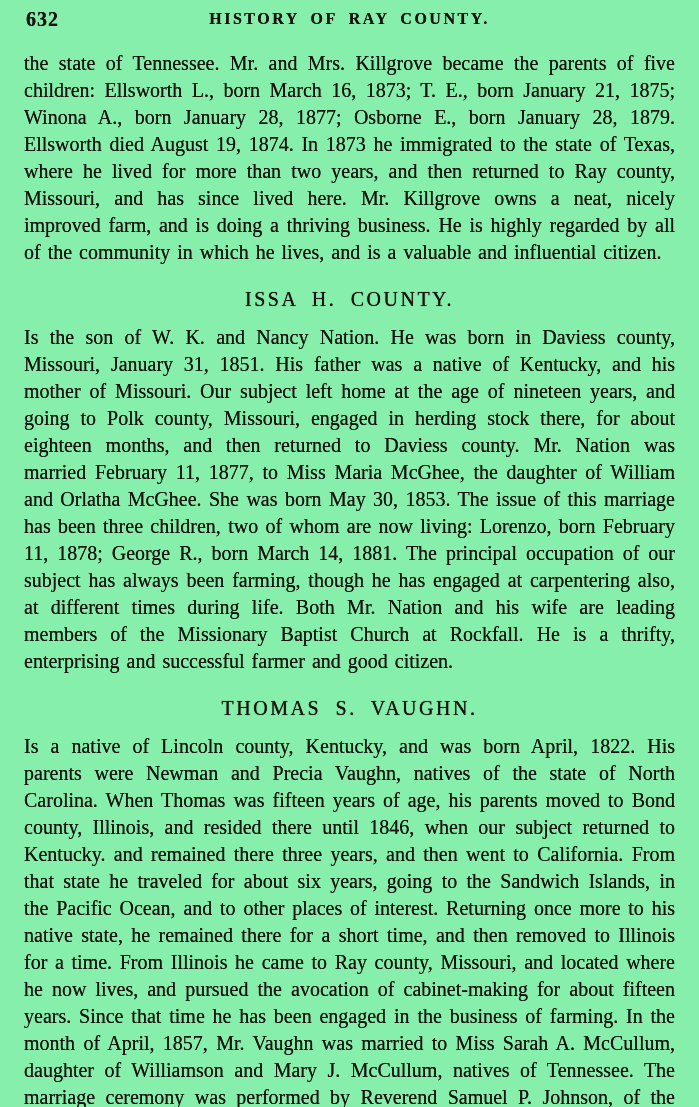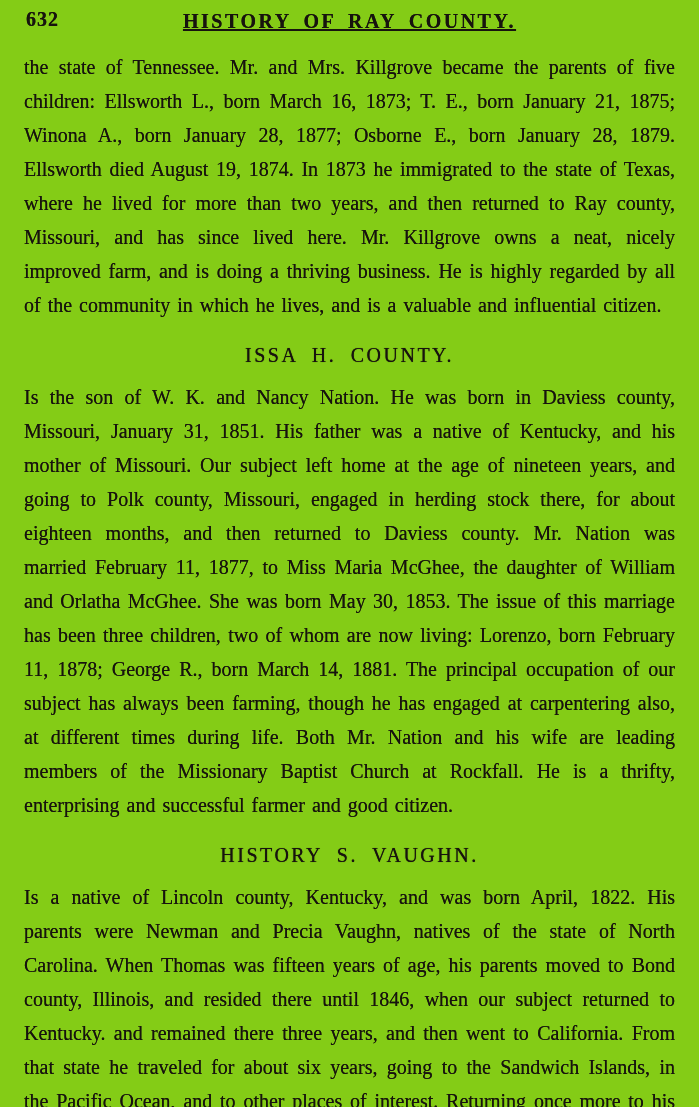--- a/index.html
+++ b/index.html
@@ -11,21 +11,21 @@
     width: 699px;
     height: 1107px;
     font-family: "Liberation Serif", serif;
     color: #17130e;
   }
   .page {
     box-sizing: border-box;
     width: 699px;
     height: 1107px;
     padding: 8px 24px 0 24px;
-    background: #84cc16;
+    background: #86efac;
     overflow: hidden;
   }
   .running-head {
     position: relative;
     height: 26px;
     margin-bottom: 16px;
   }
   .page-num {
     position: absolute;
     left: 2px;
@@ -34,31 +34,30 @@
     font-weight: bold;
     letter-spacing: 1px;
     text-shadow: 0 0 0.6px rgba(23,19,14,0.9);
   }
   .running-title {
     position: absolute;
     left: 0;
     right: 0;
     top: 2px;
     text-align: center;
-    font-size: 20px;
+    font-size: 16px;
     font-weight: bold;
     letter-spacing: 2.5px;
     word-spacing: 5px;
     text-shadow: 0 0 0.5px rgba(23,19,14,0.9);
-    text-decoration: underline;
   }
   .body-text {
     margin: 0;
     font-size: 20px;
-    line-height: 34px;
+    line-height: 27px;
     text-align: justify;
     word-spacing: 2px;
     text-shadow: 0 0 0.5px rgba(23,19,14,0.85);
   }
   .section-heading {
     margin: 22px 0 13px 0;
     text-align: center;
     font-size: 20px;
     font-weight: normal;
     letter-spacing: 2.5px;
@@ -75,17 +74,17 @@
     <span class="page-num">632</span>
     <span class="running-title">HISTORY OF RAY COUNTY.</span>
   </header>
 
   <p class="body-text">the state of Tennessee. Mr. and Mrs. Killgrove became the parents of five children: Ellsworth L., born March 16, 1873; T. E., born January 21, 1875; Winona A., born January 28, 1877; Osborne E., born January 28, 1879. Ellsworth died August 19, 1874. In 1873 he immigrated to the state of Texas, where he lived for more than two years, and then returned to Ray county, Missouri, and has since lived here. Mr. Killgrove owns a neat, nicely improved farm, and is doing a thriving business. He is highly regarded by all of the community in which he lives, and is a valuable and influential citizen.</p>
 
   <h2 class="section-heading">ISSA H. COUNTY.</h2>
 
   <p class="body-text">Is the son of W. K. and Nancy Nation. He was born in Daviess county, Missouri, January 31, 1851. His father was a native of Kentucky, and his mother of Missouri. Our subject left home at the age of nineteen years, and going to Polk county, Missouri, engaged in herding stock there, for about eighteen months, and then returned to Daviess county. Mr. Nation was married February 11, 1877, to Miss Maria McGhee, the daughter of William and Orlatha McGhee. She was born May 30, 1853. The issue of this marriage has been three children, two of whom are now living: Lorenzo, born February 11, 1878; George R., born March 14, 1881. The principal occupation of our subject has always been farming, though he has engaged at carpentering also, at different times during life. Both Mr. Nation and his wife are leading members of the Missionary Baptist Church at Rockfall. He is a thrifty, enterprising and successful farmer and good citizen.</p>
 
-  <h2 class="section-heading">HISTORY S. VAUGHN.</h2>
+  <h2 class="section-heading">THOMAS S. VAUGHN.</h2>
 
   <p class="body-text">Is a native of Lincoln county, Kentucky, and was born April, 1822. His parents were Newman and Precia Vaughn, natives of the state of North Carolina. When Thomas was fifteen years of age, his parents moved to Bond county, Illinois, and resided there until 1846, when our subject returned to Kentucky. and remained there three years, and then went to California. From that state he traveled for about six years, going to the Sandwich Islands, in the Pacific Ocean, and to other places of interest. Returning once more to his native state, he remained there for a short time, and then removed to Illinois for a time. From Illinois he came to Ray county, Missouri, and located where he now lives, and pursued the avocation of cabinet-making for about fifteen years. Since that time he has been engaged in the business of farming. In the month of April, 1857, Mr. Vaughn was married to Miss Sarah A. McCullum, daughter of Williamson and Mary J. McCullum, natives of Tennessee. The marriage ceremony was performed by Reverend Samuel P. Johnson, of the Christian Church. The result of this union has been five children,</p>
 
 </div>
 
 </body></html>

